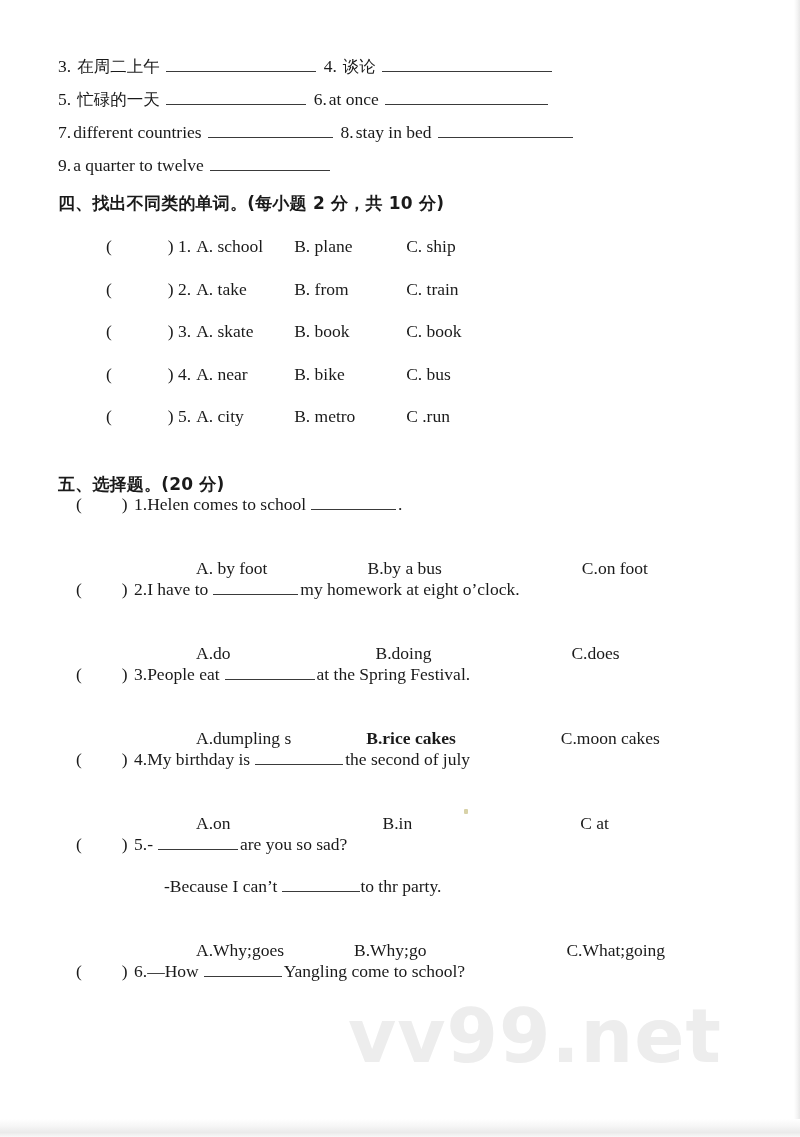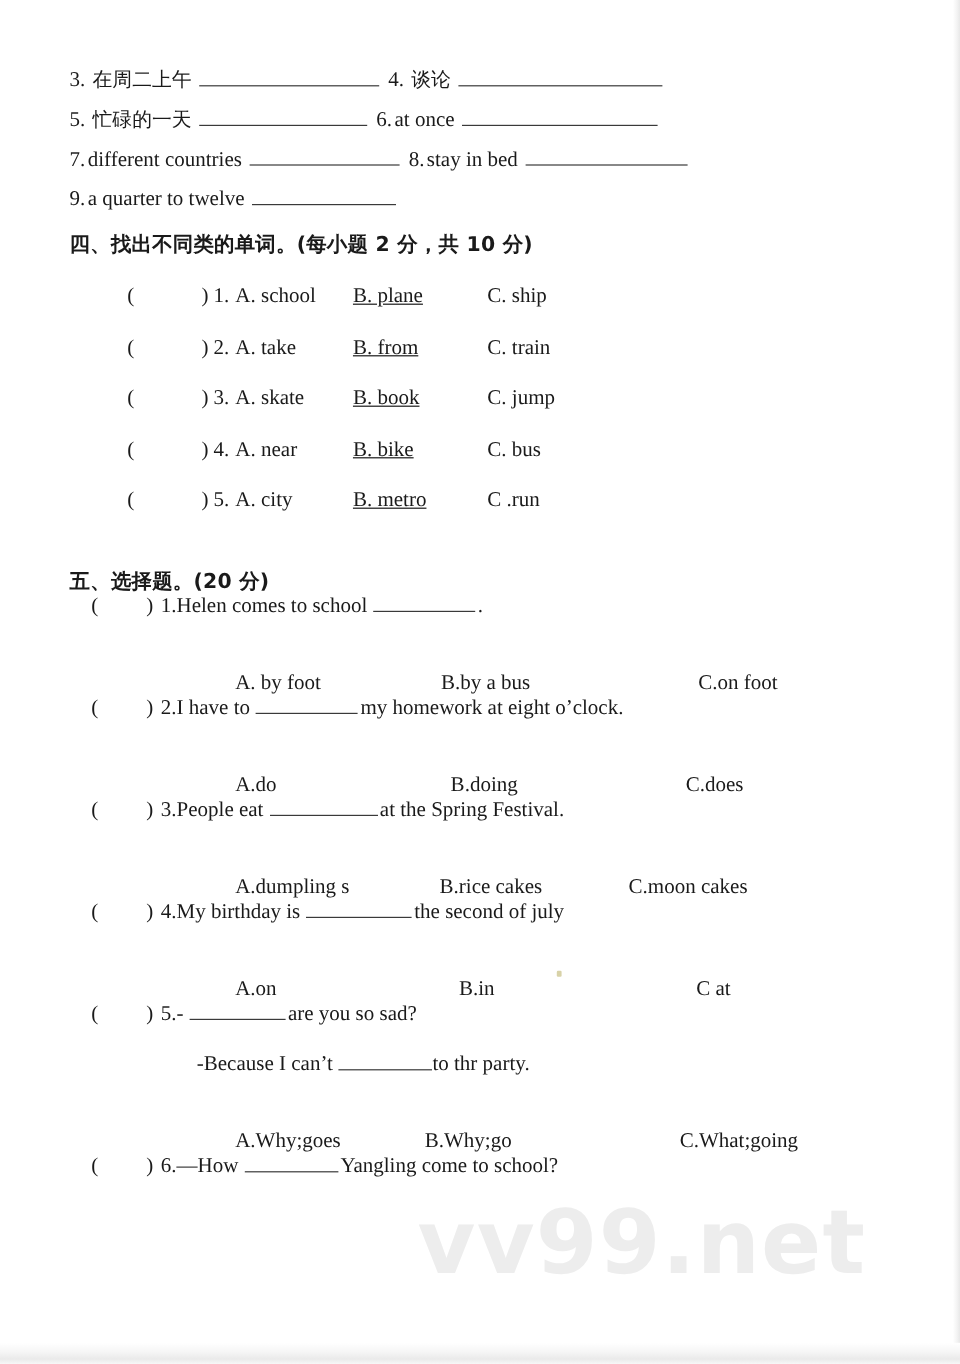--- a/index.html
+++ b/index.html
@@ -120,21 +120,21 @@
   .paren-box {
     display: inline-block;
     width: 72px;
     white-space: nowrap;
   }
   .paren-box .pl { margin-right: 56px; }
   .sec4-stem {
     display: inline-block;
     min-width: 98px;
   }
-  .sec4-opt-b { display: inline-block; min-width: 112px; text-decoration: underline; }
+  .sec4-opt-b { display: inline-block; min-width: 112px; }
   .sec4-opt-c { display: inline-block; }
 
   
   .sec5-list {
     position: absolute;
     left: 76px;
     top: 494px;
     width: 680px;
   }
   .q-block { margin-bottom: 0; }
@@ -249,21 +249,21 @@
           <span style="margin-right: 5px;">2.</span>
           <span class="sec4-stem">A. take</span>
           <span class="sec4-opt-b">B. from</span>
           <span class="sec4-opt-c">C. train</span>
         </div>
         <div class="sec4-item">
           <span class="paren-box"><span class="pl">(</span><span>)</span></span>
           <span style="margin-right: 5px;">3.</span>
           <span class="sec4-stem">A. skate</span>
           <span class="sec4-opt-b">B. book</span>
-          <span class="sec4-opt-c">C. jump</span>
+          <span class="sec4-opt-c">C. book</span>
         </div>
         <div class="sec4-item">
           <span class="paren-box"><span class="pl">(</span><span>)</span></span>
           <span style="margin-right: 5px;">4.</span>
           <span class="sec4-stem">A. near</span>
           <span class="sec4-opt-b">B. bike</span>
           <span class="sec4-opt-c">C. bus</span>
         </div>
         <div class="sec4-item">
           <span class="paren-box"><span class="pl">(</span><span>)</span></span>
@@ -307,21 +307,21 @@
         <div class="q-block">
           <div class="q-stem">
             <span class="q-paren"><span class="pl">(</span><span>)</span></span>
             <span>3.</span>
             <span>People eat</span>
             <span class="blank" style="width: 90px; margin-left: 5px;"></span>
             <span> at the Spring Festival.</span>
           </div>
           <div class="q-opts">
             <span class="opt" style="margin-right: 75px;">A.dumpling s</span>
-            <span class="opt" style="margin-right: 72px;">B.rice cakes</span>
+            <span class="opt" style="margin-right: 105px; font-weight: bold;">B.rice cakes</span>
             <span class="opt">C.moon cakes</span>
           </div>
         </div>
         <div class="q-block">
           <div class="q-stem">
             <span class="q-paren"><span class="pl">(</span><span>)</span></span>
             <span>4.</span>
             <span>My birthday is</span>
             <span class="blank" style="width: 88px; margin-left: 5px;"></span>
             <span> the second of july</span>

